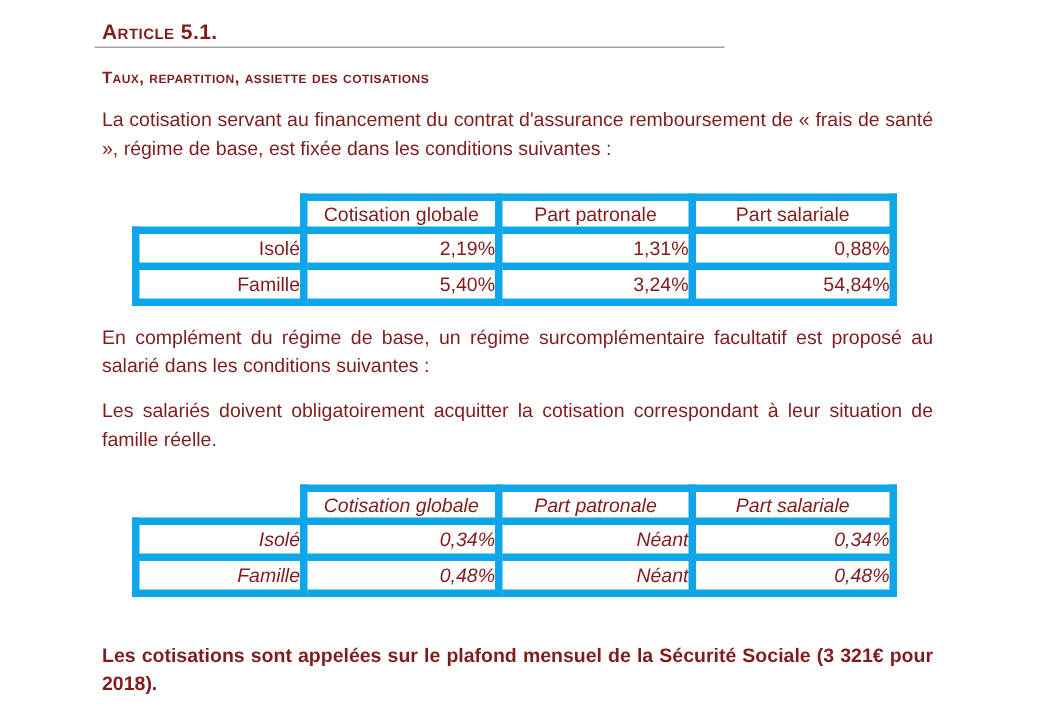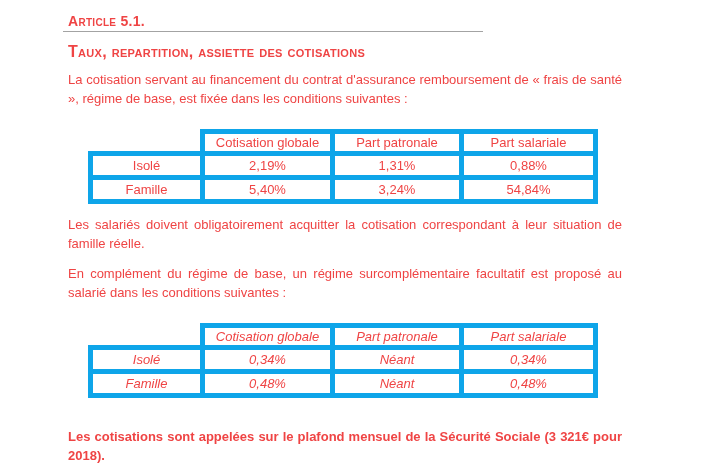--- a/index.html
+++ b/index.html
@@ -1,38 +1,38 @@
 <!DOCTYPE html>
 <html><head>
 <meta charset="utf-8">
 <style>
   html,body { margin:0; padding:0; background:#e8e8e8; }
   .page {
     position:relative;
     width:703px; height:472px;
     background:#ffffff;
     font-family:"Liberation Sans", sans-serif;
-    color:#ef4444;
+    color:#7f1d1d;
     box-sizing:border-box;
     padding:13px 81px 0 68px;
     overflow:hidden;
   }
   h1.article-heading {
     font-size:14px; line-height:16px;
     font-weight:bold; font-variant:small-caps;
     letter-spacing:0.3px;
     margin:0;
   }
   .heading-rule {
     height:1px; background:#a3a3a3;
     width:420px;
     margin:2px 0 0 -5px;
   }
   h2.section-heading {
-    font-size:16px; line-height:14px;
+    font-size:11px; line-height:14px;
     font-weight:bold; font-variant:small-caps;
     letter-spacing:0.3px;
     margin:13px 0 0 0;
   }
   p {
     font-size:13px; line-height:18.5px;
     text-align:justify;
     margin:12px 0 0 0;
   }
   p.intro   { }
@@ -52,21 +52,21 @@
   table.rates th, table.rates td {
     border:5px solid #0ea5e9;
     font-weight:normal;
     text-align:center;
     vertical-align:middle;
     padding:0;
     overflow:hidden;
     white-space:nowrap;
   }
   table.rates thead th, table.rates thead td { height:17px; }
-  table.rates tbody th, table.rates tbody td { height:19px; }
+  table.rates tbody th, table.rates tbody td { height:19px;text-align:right; }
   table.rates .corner { border:none; background:transparent; }
   table.rates.italic { font-style:italic; }
 </style>
 </head>
 <body>
 
 <div class="page">
 
   <h1 class="article-heading">Article 5.1.</h1>
   <div class="heading-rule"></div>
@@ -100,23 +100,23 @@
       <tr>
         <th>Famille</th>
         <td>5,40%</td>
         <td>3,24%</td>
         <td>54,84%</td>
       </tr>
     </tbody>
   </table>
 
 
+  <p>En complément du régime de base, un régime surcomplémentaire facultatif est proposé au salarié dans les conditions suivantes :</p>
+
   <p>Les salariés doivent obligatoirement acquitter la cotisation correspondant à leur situation de famille réelle.</p>
-
-  <p>En complément du régime de base, un régime surcomplémentaire facultatif est proposé au salarié dans les conditions suivantes :</p>
 
   <table class="rates italic">
     <colgroup>
         <col class="c0">
         <col class="c1">
         <col class="c2">
         <col class="c3">
       </colgroup>
     <thead>
       <tr>

